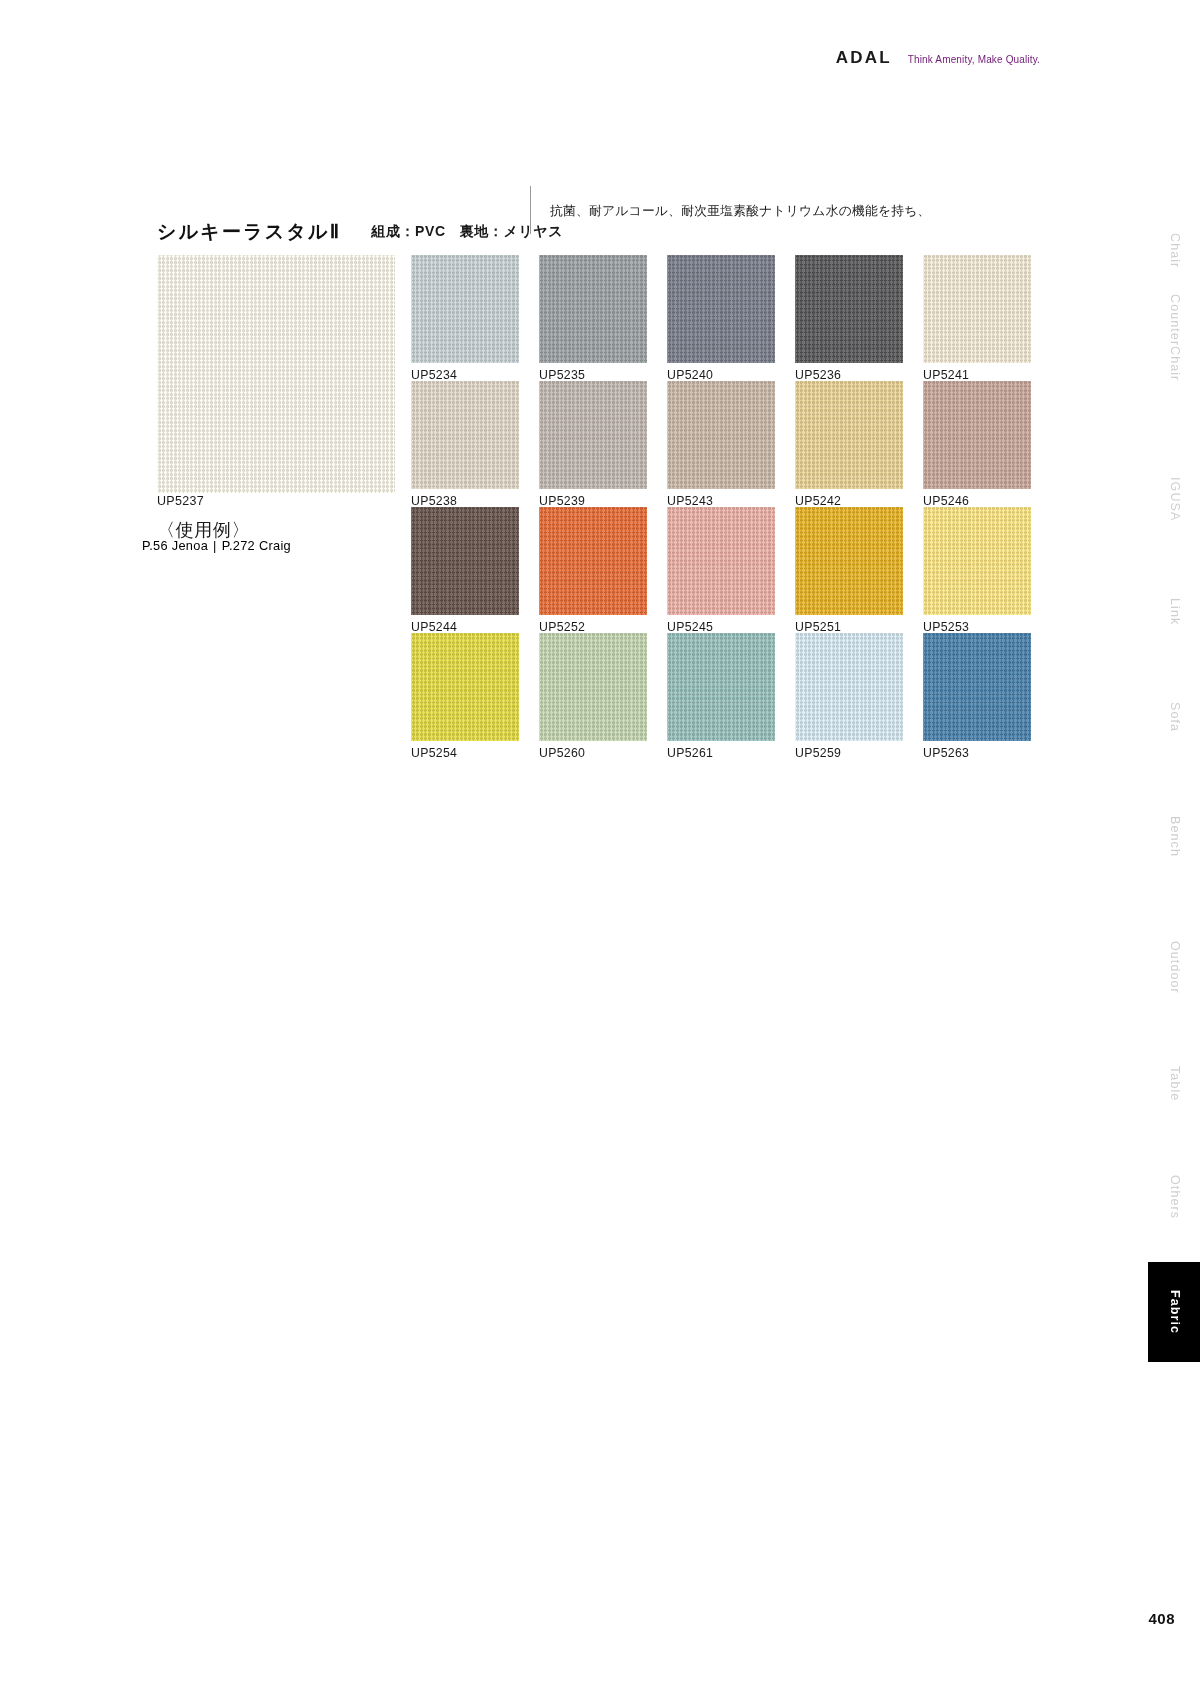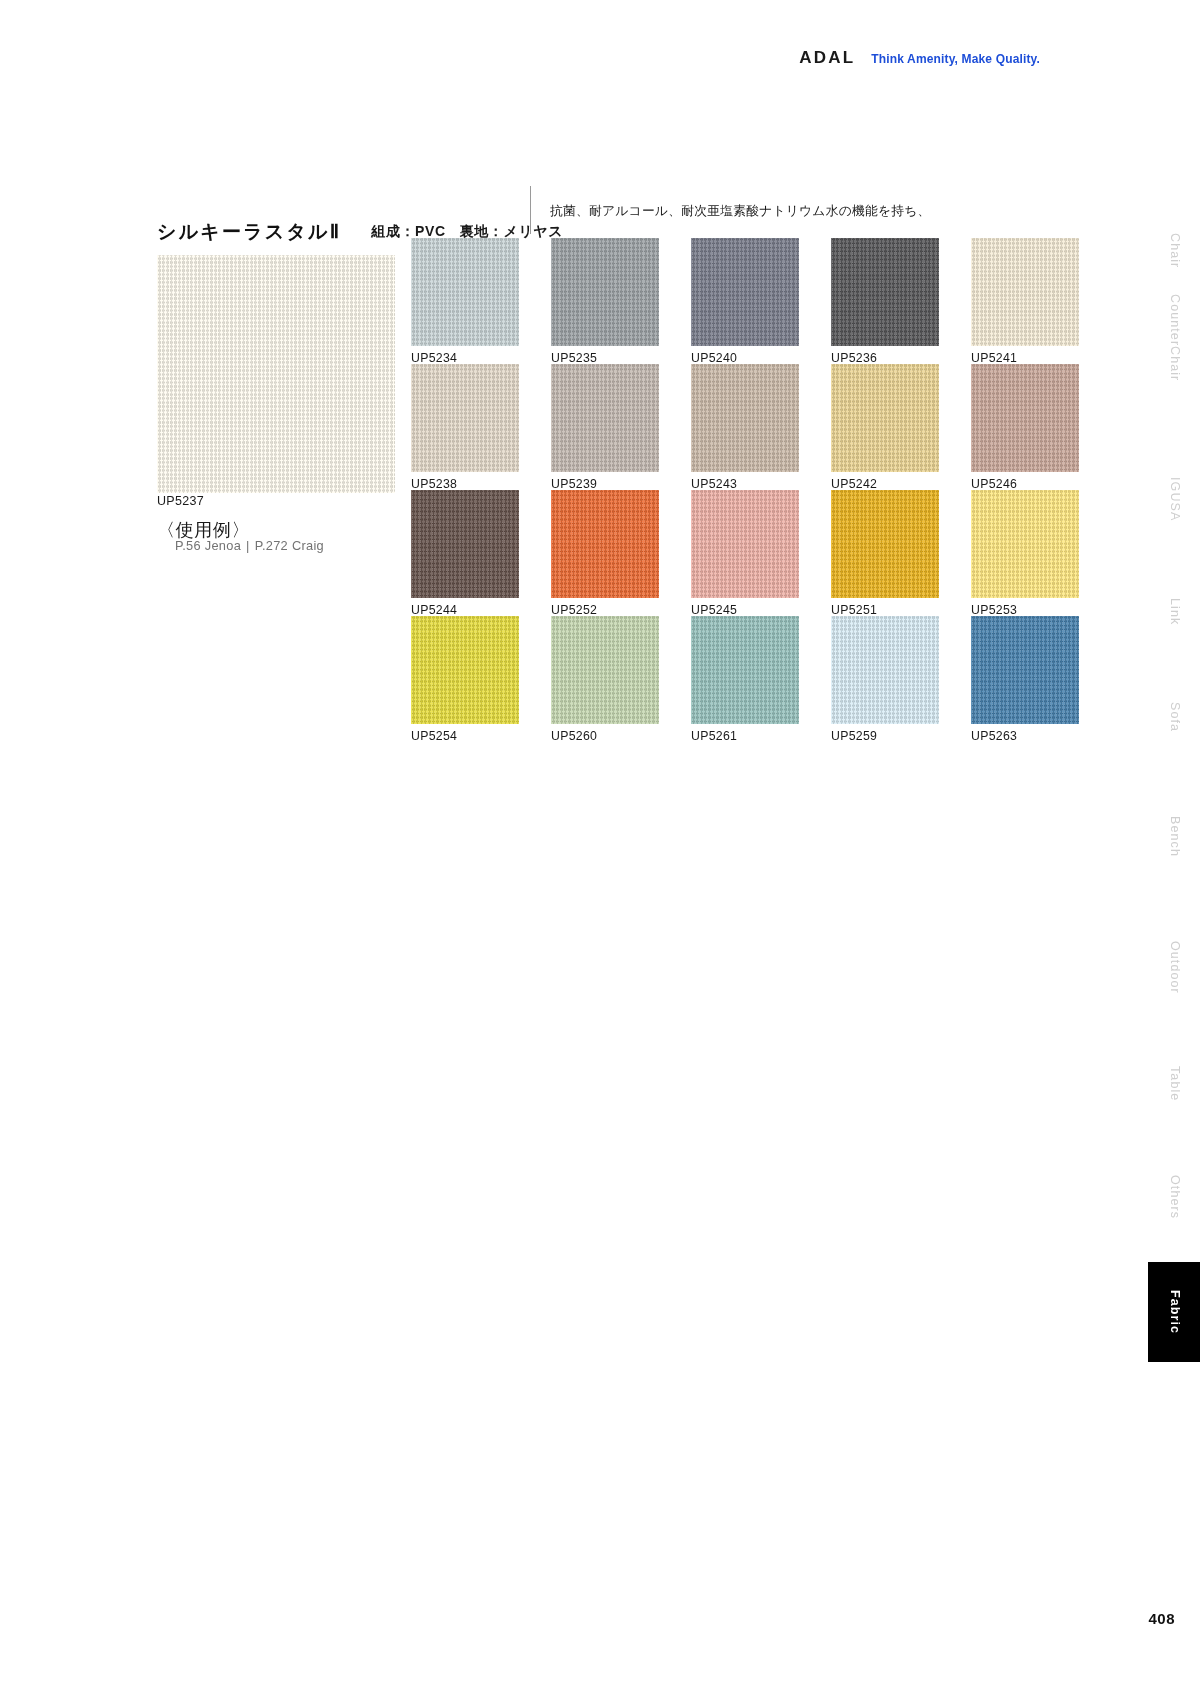--- a/index.html
+++ b/index.html
@@ -13,21 +13,21 @@
 
   
   .header {
     position: absolute; top: 48px; right: 160px;
     display: flex; align-items: baseline; gap: 16px;
   }
   .brand {
     font-size: 17px; font-weight: 700; letter-spacing: 2.2px; color: #1a1a1a;
   }
   .tagline {
-    font-size: 12px; font-weight: 700; letter-spacing: 0.15px; color: #1d4ed8;
+    font-size: 10px; font-weight: 400; letter-spacing: 0.15px; color: #701a75;
   }
 
   
   .title-row {
     position: absolute; left: 157px; top: 195px;
     display: flex; align-items: center; margin-top: 24px;
   }
   .series-title {
     font-size: 19px; font-weight: 700; letter-spacing: 2.2px; color: #111;
     white-space: nowrap;
@@ -58,30 +58,30 @@
   }
   .hero-label {
     position: absolute; left: 157px; top: 494px;
     font-size: 12.5px; letter-spacing: 0.3px; color: #1a1a1a;
   }
   .usage-title {
     position: absolute; left: 157px; top: 518px;
     font-size: 18px; letter-spacing: 0.6px; color: #1a1a1a;
   }
   .usage-refs {
-    position: absolute; left: 175px; top: 538px;
-    font-size: 12.8px; letter-spacing: 0.3px; color: #737373;
+    position: absolute; left: 142px; top: 538px;
+    font-size: 12.8px; letter-spacing: 0.3px; color: #000000;
   }
   .usage-refs .bar { display: inline-block; padding: 0 5px; }
 
   .grid {
-    position: absolute; left: 411px; top: 238px;
+    position: absolute; left: 411px; top: 255px;
     display: grid;
     grid-template-columns: repeat(5, 108px);
-    column-gap: 32px;
+    column-gap: 20px;
     grid-auto-rows: 126px;
   }
   .cell { position: relative; }
   .sw { width: 108px; height: 108px; display: block; }
   .sw-label {
     margin-top: 5px;
     font-size: 12.3px; letter-spacing: 0.3px; color: #1a1a1a;
     line-height: 14px;
   }
 

